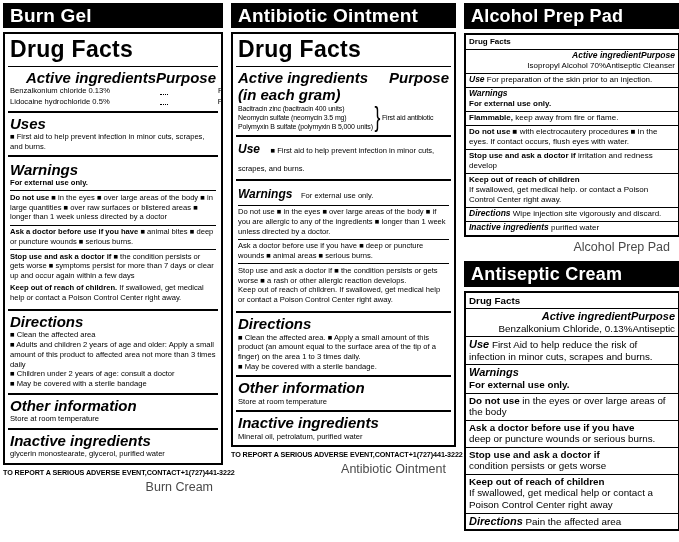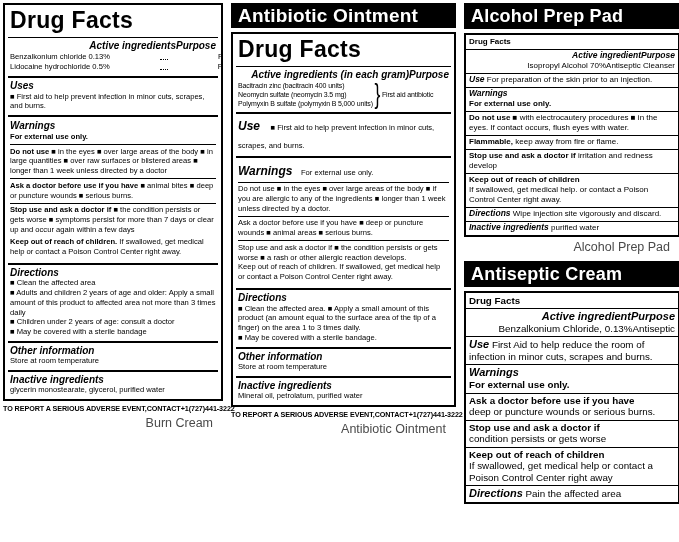--- a/index.html
+++ b/index.html
@@ -23,21 +23,21 @@
   .col-right .bar { font-size:18px; line-height:26px; }
 
   
   .dfbox { border:2px solid #000; padding:0 3px; overflow:hidden; }
   .df-title {
     font-size:23px; font-weight:bold; letter-spacing:.3px;
     padding:2px 2px 3px 2px; border-bottom:1px solid #000;
   }
   .sec { padding:2px 2px 4px 2px; }
   .sec + .sec { border-top:2px solid #000; }
-  .h-it { font-style:italic; font-weight:bold; font-size:10px; line-height:1.15; }
+  .h-it { font-style:italic; font-weight:bold; font-size:15px; line-height:1.15; }
   .h-row { display:flex; justify-content:flex-end; align-items:baseline; }
   .small { font-size:7.6px; line-height:1.28; }
   .b { font-weight:bold; }
   .lead { font-weight:bold; }
 
   .act-row { display:flex; align-items:flex-end; font-size:7.6px; line-height:1.35;gap:48px; }
   .act-name, .act-purpose { white-space:nowrap; }
   .dots { flex:1; border-bottom:1.5px dotted #000; margin:0 2px 2px 2px; min-width:8px; }
 
   .wsub { padding:1.5px 0 2.5px 0; }
@@ -74,20 +74,21 @@
   .antiseptic .rrow { font-size:9.8px; line-height:1.18; }
   .antiseptic .h-it { font-size:11px; }
   .gap-top { margin-top:7px; }
 </style>
 </head>
 <body>
 
 <div class="page">
 
   <div class="col col-left">
+    <div class="bar">Burn Gel</div>
     <div class="dfbox">
       <div class="df-title">Drug Facts</div>
 
       <div class="sec">
         <div class="h-row">
           <span class="h-it">Active ingredients</span>
           <span class="h-it">Purpose</span>
         </div>
         <div class="act-row">
           <span class="act-name">Benzalkonium chloride 0.13%</span>
@@ -241,26 +242,26 @@
         <span class="h-it">Use</span>
         <span>For preparation of the skin prior to an injection.</span>
       </div>
 
       <div class="rrow">
         <div class="h-it">Warnings</div>
         <div class="b">For external use only.</div>
       </div>
 
       <div class="rrow">
+        <span class="lead">Flammable,</span>
+        <span>keep away from fire or flame.</span>
+      </div>
+      <div class="rrow">
         <span class="lead">Do not use</span>
         <span>■ with electrocautery procedures  ■ in the eyes. If contact occurs, flush eyes with water.</span>
-      </div>
-      <div class="rrow">
-        <span class="lead">Flammable,</span>
-        <span>keep away from fire or flame.</span>
       </div>
       <div class="rrow">
         <span class="lead">Stop use and ask a doctor if</span>
         <span>irritation and redness develop</span>
       </div>
       <div class="rrow">
         <div class="lead">Keep out of reach of children</div>
         <div>If swallowed, get medical help. or contact a Poison Control Center right away.</div>
       </div>
 
@@ -285,29 +286,33 @@
           <span class="h-it">Purpose</span>
         </div>
         <div class="h-row">
           <span>Benzalkonium Chloride, 0.13%</span>
           <span>Antiseptic</span>
         </div>
       </div>
 
       <div class="rrow">
         <span class="h-it">Use</span>
-        <span>First Aid to help reduce the room of infection in minor cuts, scrapes and burns.</span>
+        <span>First Aid to help reduce the risk of infection in minor cuts, scrapes and burns.</span>
       </div>
 
       <div class="rrow">
         <div class="h-it">Warnings</div>
         <div class="b">For external use only.</div>
       </div>
 
       <div class="rrow">
+        <span class="lead">Do not use</span>
+        <span>in the eyes or over large areas of the body</span>
+      </div>
+      <div class="rrow">
         <div class="lead">Ask a doctor before use if you have</div>
         <div>deep or puncture wounds or serious burns.</div>
       </div>
       <div class="rrow">
         <div class="lead">Stop use and ask a doctor if</div>
         <div>condition persists or gets worse</div>
       </div>
       <div class="rrow">
         <div class="lead">Keep out of reach of children</div>
         <div>If swallowed, get medical help or contact a Poison Control Center right away</div>

